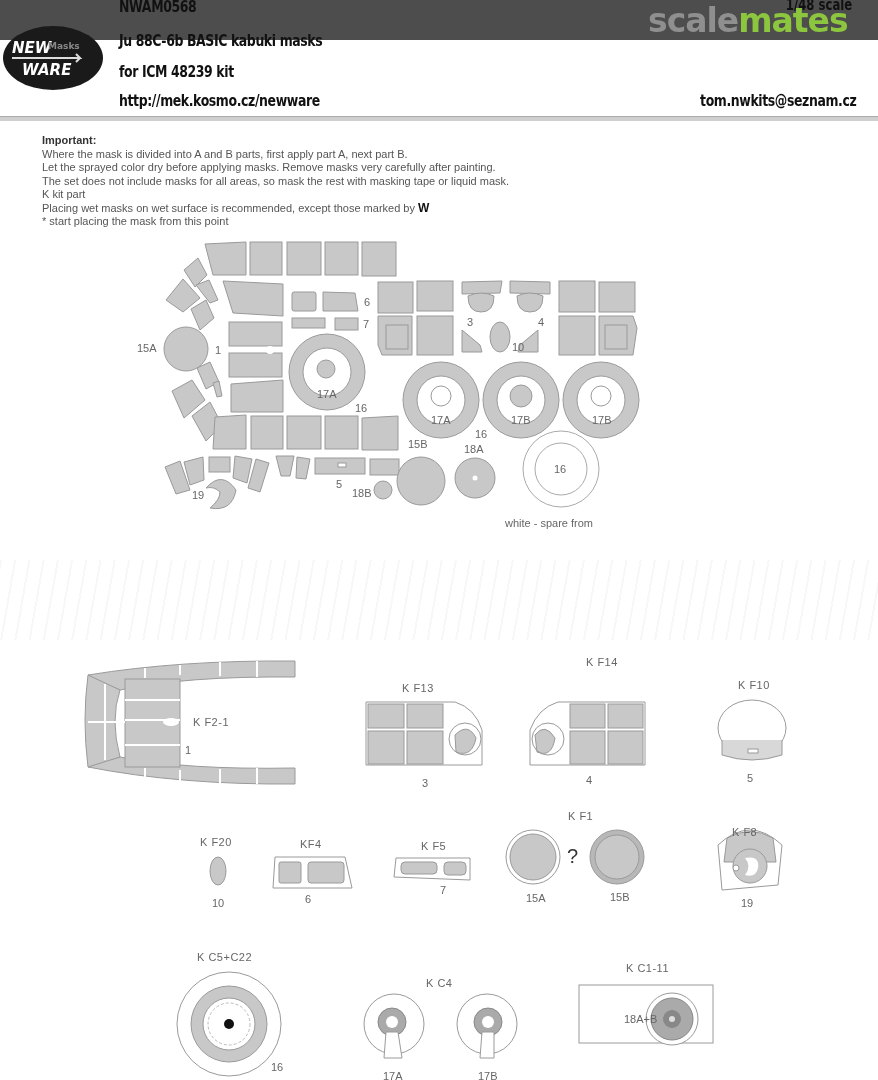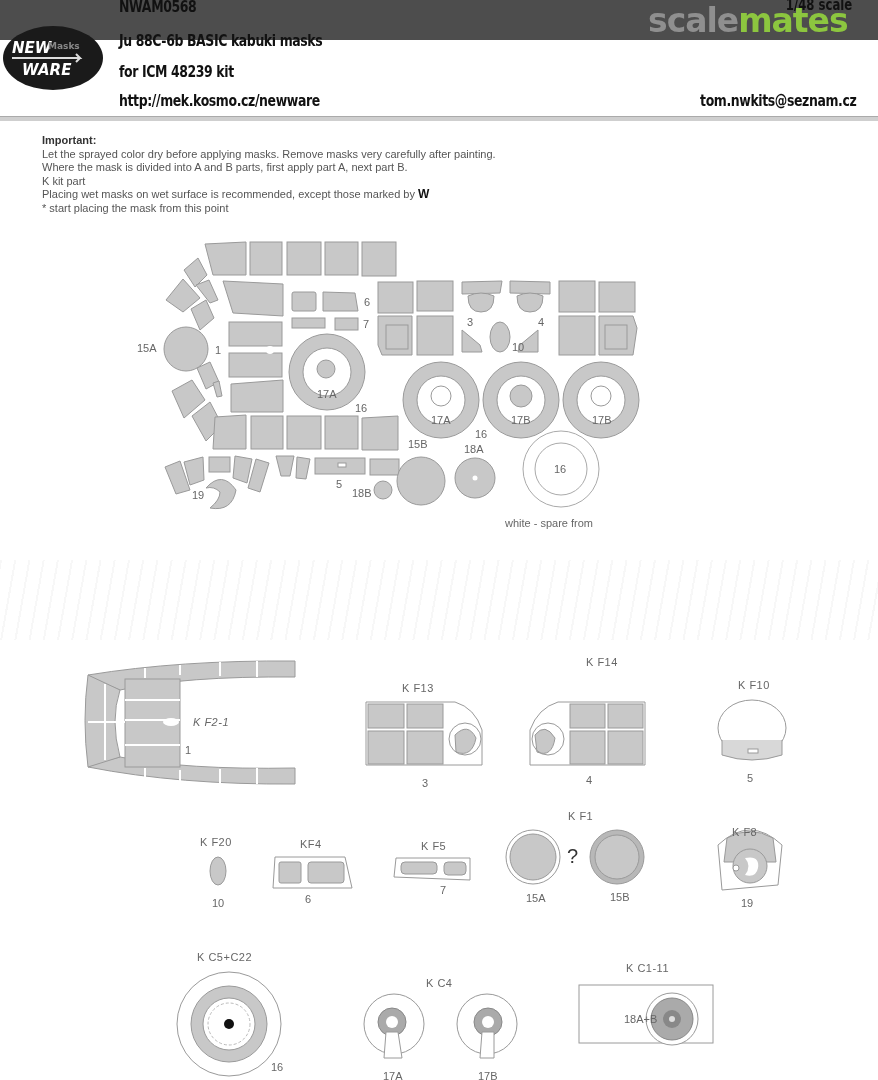--- a/index.html
+++ b/index.html
@@ -40,22 +40,23 @@
 <div class="code">NWAM0568</div>
 <div class="title1">Ju 88C-6b  BASIC kabuki masks</div>
 <div class="title2">for ICM 48239 kit</div>
 <div class="url">http://mek.kosmo.cz/newware</div>
 <div class="email">tom.nwkits@seznam.cz</div>
 <div class="sm-logo"><span class="sm-a">scale</span><span class="sm-b">mates</span></div>
 <div class="scale">1/48 scale</div>
 
 <div class="notes">
   <div class="imp">Important:</div>
+  <div>Where the mask is divided into A and B parts, first apply part A, next part B.</div>
   <div>Let the sprayed color dry before applying masks. Remove masks very carefully after painting.</div>
-  <div>Where the mask is divided into A and B parts, first apply part A, next part B.</div>
+  <div>The set does not include masks for all areas, so mask the rest with masking tape or liquid mask.</div>
   <div>K kit part</div>
   <div><span>Placing wet masks on wet surface is recommended, except those marked by </span><b class="w">W</b></div>
   <div>*  start placing the mask from this point</div>
 </div>
 
 <svg width="878" height="1080" viewBox="0 0 878 1080">
   <g fill="#c8c8c8" stroke="#9a9a9a" stroke-width="1">
 
     <polygon points="205,244 246,242 246,275 213,275"></polygon>
     <rect x="250" y="242" width="32" height="33"></rect>
@@ -248,21 +249,21 @@
 <div class="lbl" style="left:592px;top:414px;">17B</div>
 <div class="lbl" style="left:475px;top:428px;">16</div>
 <div class="lbl" style="left:408px;top:438px;">15B</div>
 <div class="lbl" style="left:464px;top:443px;">18A</div>
 <div class="lbl" style="left:192px;top:489px;">19</div>
 <div class="lbl" style="left:336px;top:478px;">5</div>
 <div class="lbl" style="left:352px;top:487px;">18B</div>
 <div class="lbl" style="left:554px;top:463px;">16</div>
 <div class="lbl" style="left:505px;top:517px;">white - spare from</div>
 
-<div class="lblk" style="left:193px;top:716px;font-style:italic;">K F2-1</div>
+<div class="lblk" style="left:193px;top:716px;">K F2-1</div>
 <div class="lbl" style="left:185px;top:744px;">1</div>
 <div class="lblk" style="left:402px;top:682px;">K F13</div>
 <div class="lbl" style="left:422px;top:777px;">3</div>
 <div class="lblk" style="left:586px;top:656px;">K F14</div>
 <div class="lbl" style="left:586px;top:774px;">4</div>
 <div class="lblk" style="left:738px;top:679px;">K F10</div>
 <div class="lbl" style="left:747px;top:772px;">5</div>
 <div class="lblk" style="left:200px;top:836px;">K F20</div>
 <div class="lbl" style="left:212px;top:897px;">10</div>
 <div class="lblk" style="left:300px;top:838px;">KF4</div>

